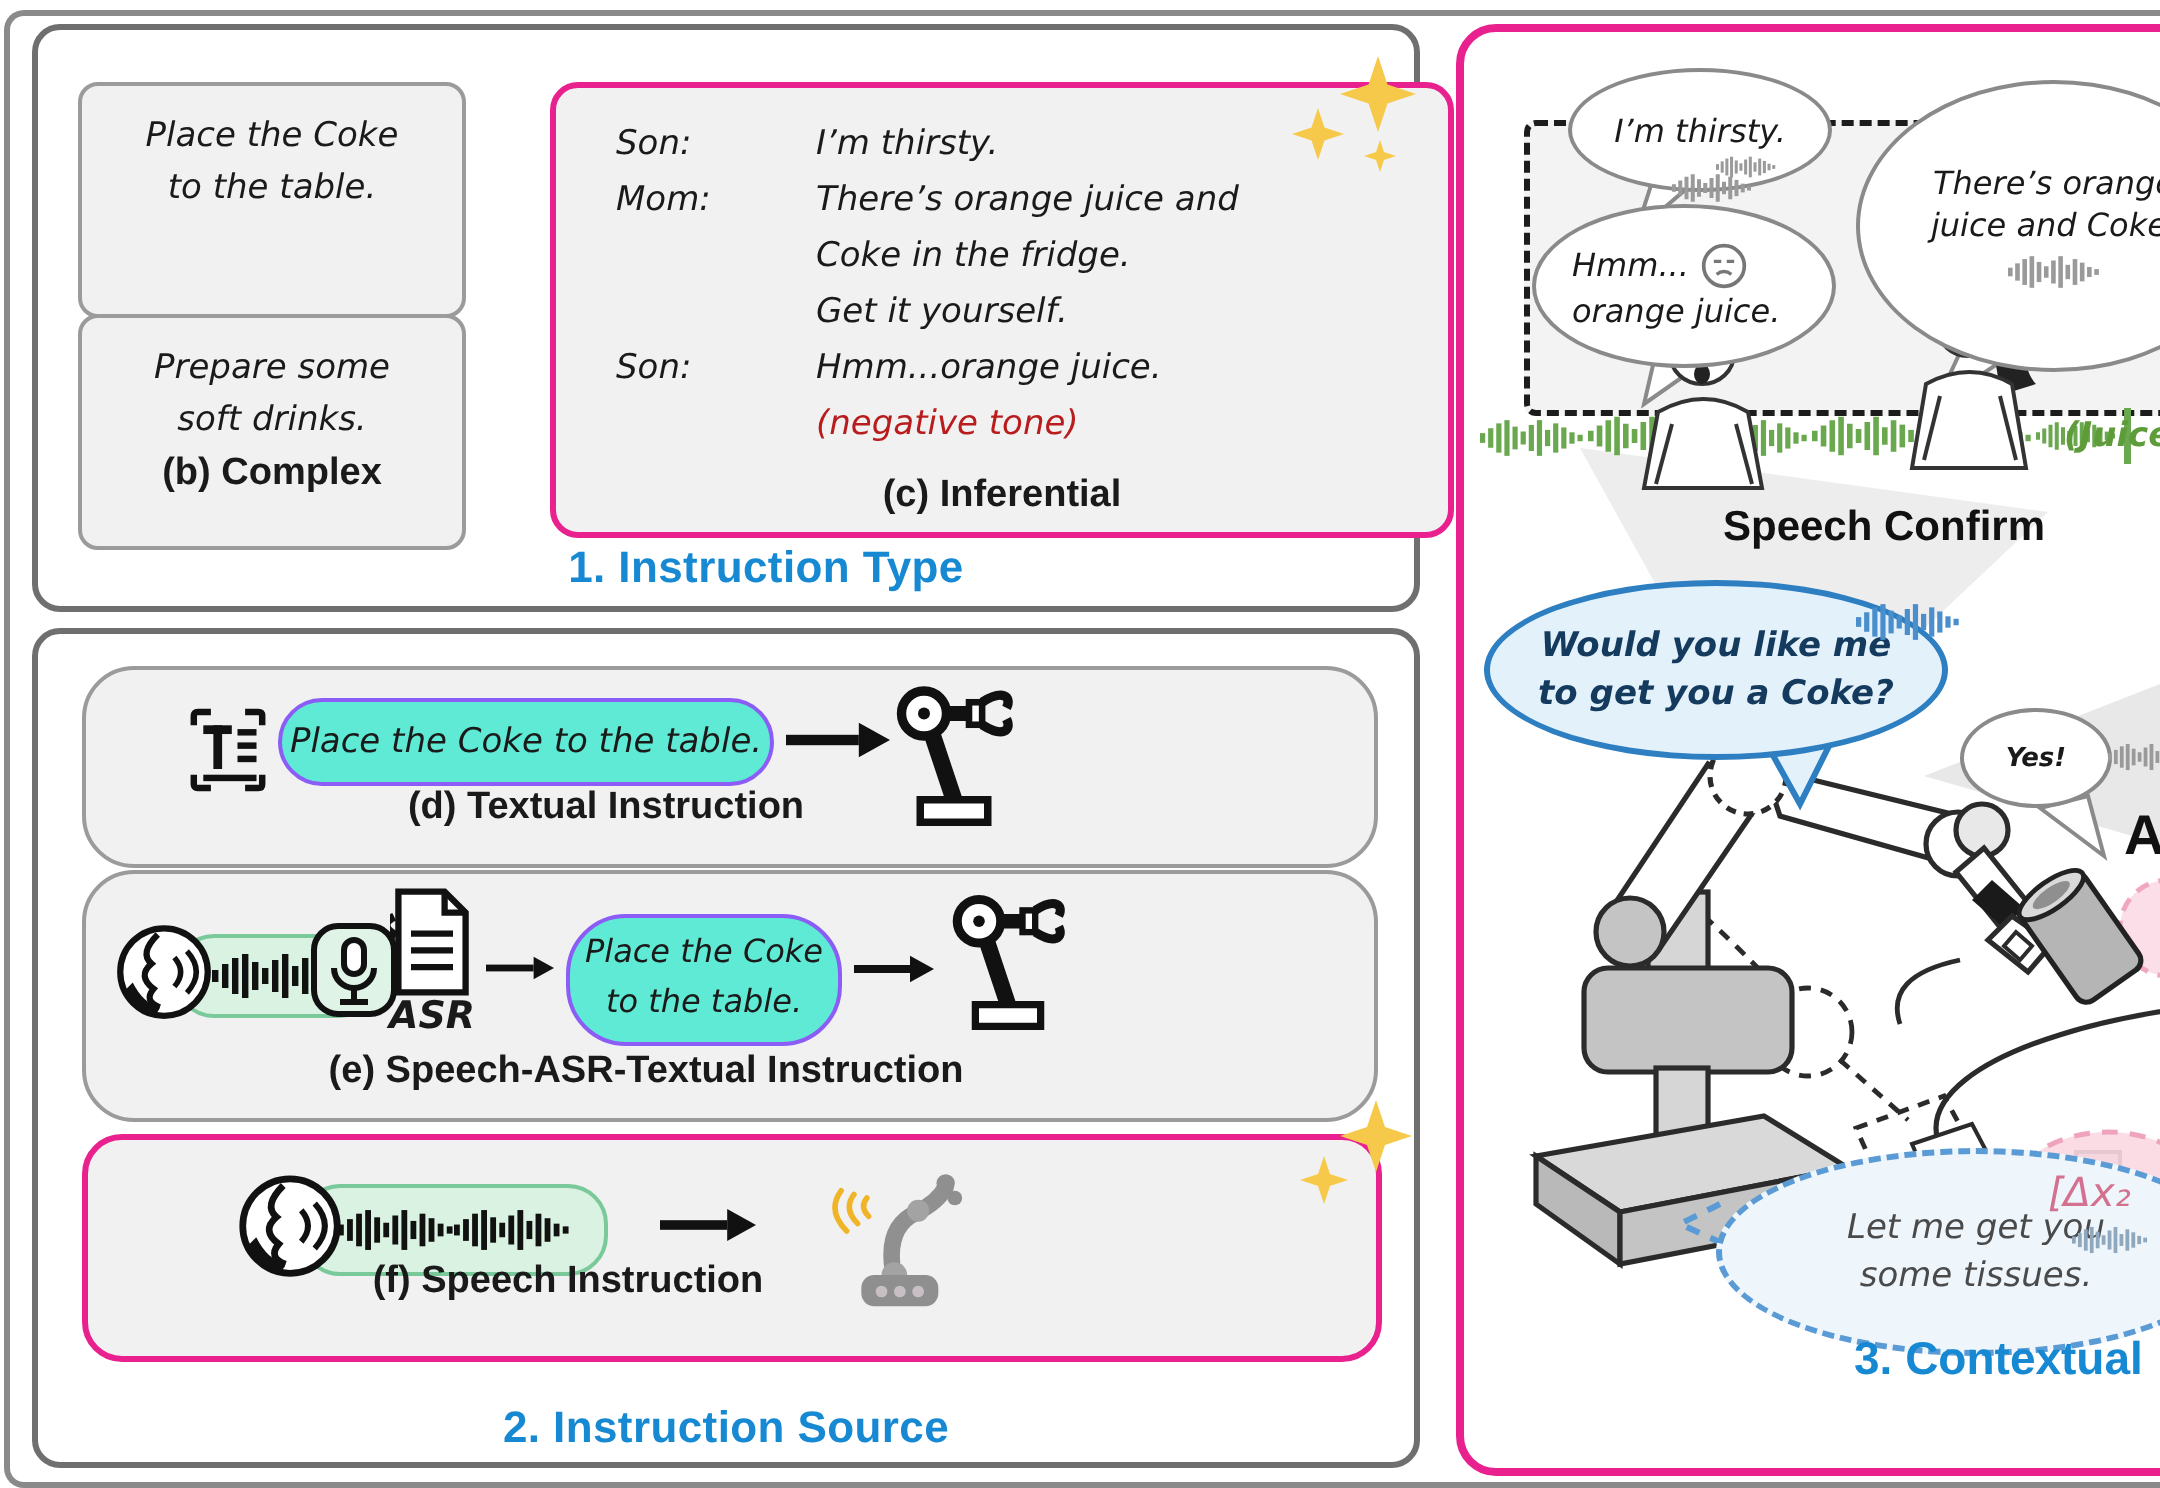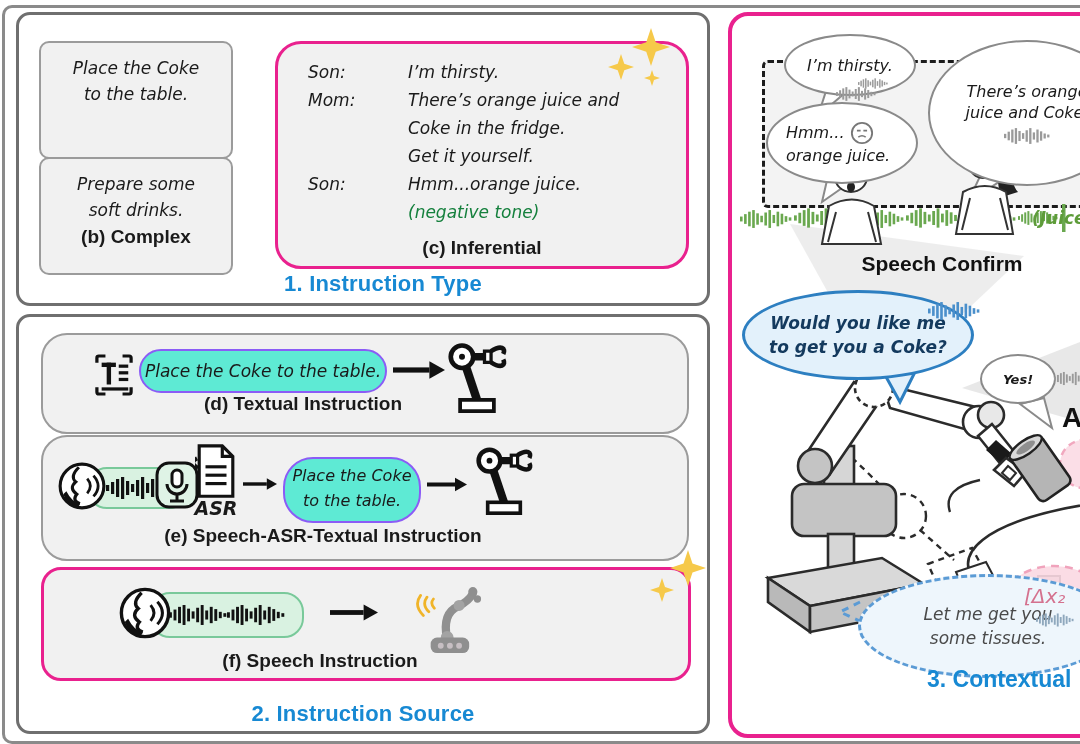--- a/index.html
+++ b/index.html
@@ -17,24 +17,24 @@
   #panel-context{left:728px;top:12px;width:470px;height:718px;border:4px solid #e9218e;border-radius:20px;}
   .ptitle{position:absolute;left:0;width:100%;text-align:center;font-weight:bold;
           font-size:22px;color:#1789d3;letter-spacing:.2px;}
   
   .gbox{position:absolute;background:#f1f1f1;border:2px solid #9b9b9b;border-radius:10px;
         text-align:center;padding-top:12px;}
   .ital{font-family:"DejaVu Sans",sans-serif;font-style:italic;font-size:17px;line-height:26px;}
   .blab{font-weight:bold;font-size:19px;line-height:28px;}
   
   #box-c{position:absolute;left:256px;top:26px;width:408px;height:222px;background:#f1f1f1;
-         border:3px solid #e9218e;border-radius:26px;}
+         border:3px solid #e9218e;border-radius:14px;padding-left:38px;}
   .dialog{position:absolute;left:30px;top:14px;display:grid;grid-template-columns:100px 1fr;
           font-family:"DejaVu Sans",sans-serif;font-style:italic;font-size:17px;line-height:28px;}
-  .note{color:#15803d;}
+  .note{color:#b91c1c;}
   #box-c .blab{position:absolute;left:0;width:100%;bottom:4px;text-align:center;}
   .sparkles{position:absolute;}
   
   .srow{position:absolute;background:#f1f1f1;border:2px solid #9b9b9b;border-radius:26px;}
   .srow.pinkb{border:3px solid #e9218e;border-radius:20px;}
   .pill{position:absolute;background:#5eead4;border:2px solid #8b5cf6;border-radius:24px;
         font-family:"DejaVu Sans",sans-serif;font-style:italic;text-align:center;}
   .rowlab{position:absolute;text-align:center;font-weight:bold;font-size:19px;}
   .greenpill{position:absolute;background:#d9f2e1;border:2px solid #79c99a;border-radius:20px;
              display:flex;align-items:center;justify-content:center;}
@@ -243,21 +243,21 @@
       </div>
       <svg class="abs" style="left:74px;top:16px;" width="54" height="54">
           <use href="#sym-speak"></use>
         </svg>
       <svg class="abs" style="left:286px;top:34px;" width="48" height="17">
           <use href="#sym-arrow"></use>
         </svg>
       <svg class="abs" style="left:372px;top:14px;" width="66" height="74">
           <use href="#sym-robot-gray"></use>
         </svg>
-      <div class="rowlab" style="left:0;top:80px;width:480px;padding-left:36px;">(f) Speech Instruction</div>
+      <div class="rowlab" style="left:0;top:60px;width:480px;">(f) Speech Instruction</div>
       <svg class="sparkles" style="right:-22px;top:-20px;color:#f6c94a" width="70" height="70" viewBox="0 0 70 70">
         <use href="#sym-sparkle" x="30" y="0" width="36" height="36"></use>
         <use href="#sym-sparkle" x="10" y="28" width="24" height="24"></use>
       </svg>
     </div>
 
     <div class="ptitle" style="bottom:4px;">2. Instruction Source</div>
   </div>
 
   <div class="panel" id="panel-context">

